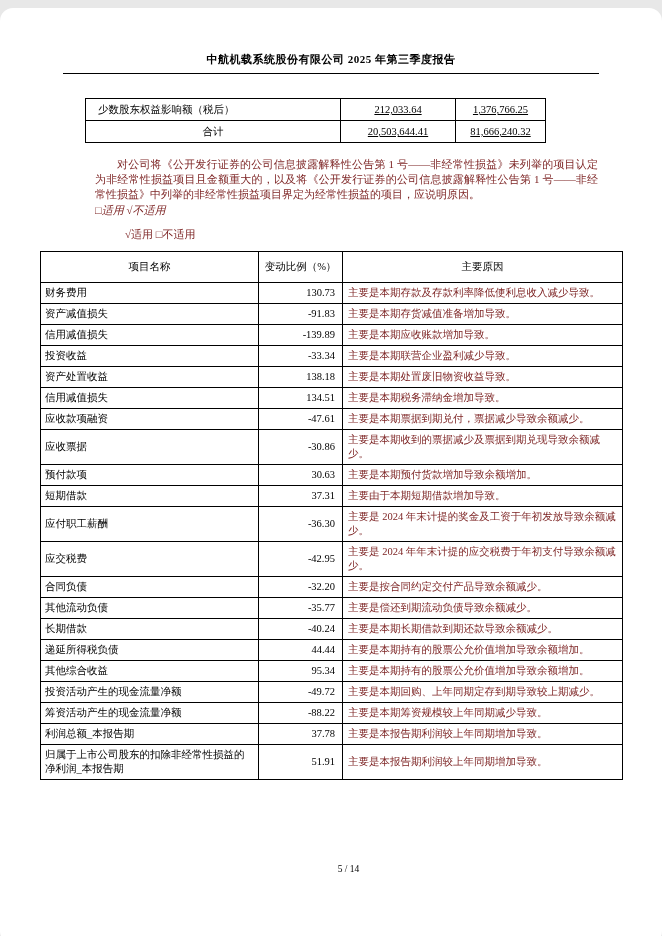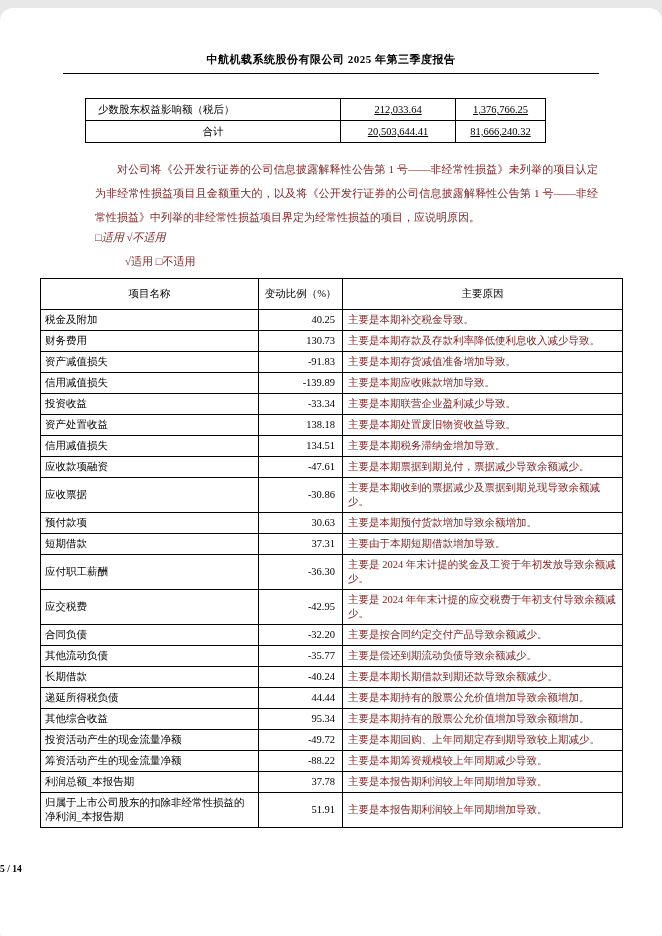--- a/index.html
+++ b/index.html
@@ -21,21 +21,21 @@
   
   .top-table { margin:24px 0 0 85px; width:460px; table-layout:fixed; }
   .top-table td { font-size:10.5px; line-height:15px; padding:3px 2px; }
   .tt-label-left { text-align:left; padding-left:12px !important; }
   .tt-label-center { text-align:center; }
   .tt-val { text-align:center;text-decoration:underline; }
 
   
   .para {
     margin:14px 0 0 95px; width:503px;
-    font-size:11px; line-height:24px; text-align:justify;
+    font-size:11px; line-height:15px; text-align:justify;
     text-indent:2em; color:#7a1f1f;
   }
   .applicability {
     margin:1px 0 0 95px; font-size:11px; line-height:15px; color:#7a1f1f;font-style:italic;
   }
 
   
   .section-heading {
     margin:24px 0 0 100px; font-size:11.5px; font-weight:bold; color:#7a1f1f;
   }
@@ -49,21 +49,21 @@
     font-size:10.5px; font-weight:normal; text-align:center;
     padding:8px 2px; line-height:14px;
   }
   .main-table td { font-size:10.5px; line-height:14px; padding:3px 4px; }
   .mt-name   { text-align:left; }
   .mt-pct    { text-align:right; padding-right:7px !important; }
   .mt-reason { text-align:left; padding-left:5px !important; color:#7a1f1f; }
 
   .footer {
     position:absolute; top:856px; left:0; width:662px;
-    font-size:9.5px; font-weight:bold;
+    text-align:center; font-size:9.5px; font-weight:normal;padding-left:35px;
   }
 </style>
 </head>
 <body>
 
 <div class="page">
 
   <div class="header">中航机载系统股份有限公司 2025 年第三季度报告</div>
 
   <table class="top-table">
@@ -101,25 +101,20 @@
       </colgroup>
     <thead>
       <tr>
         <th>项目名称</th>
         <th>变动比例（%）</th>
         <th>主要原因</th>
       </tr>
     </thead>
     <tbody id="main-table-body">
         <tr>
-          <td class="mt-name">税金及附加</td>
-          <td class="mt-pct">40.25</td>
-          <td class="mt-reason">主要是本期补交税金导致。</td>
-        </tr>
-        <tr>
           <td class="mt-name">财务费用</td>
           <td class="mt-pct">130.73</td>
           <td class="mt-reason">主要是本期存款及存款利率降低使利息收入减少导致。</td>
         </tr>
         <tr>
           <td class="mt-name">资产减值损失</td>
           <td class="mt-pct">-91.83</td>
           <td class="mt-reason">主要是本期存货减值准备增加导致。</td>
         </tr>
         <tr>

